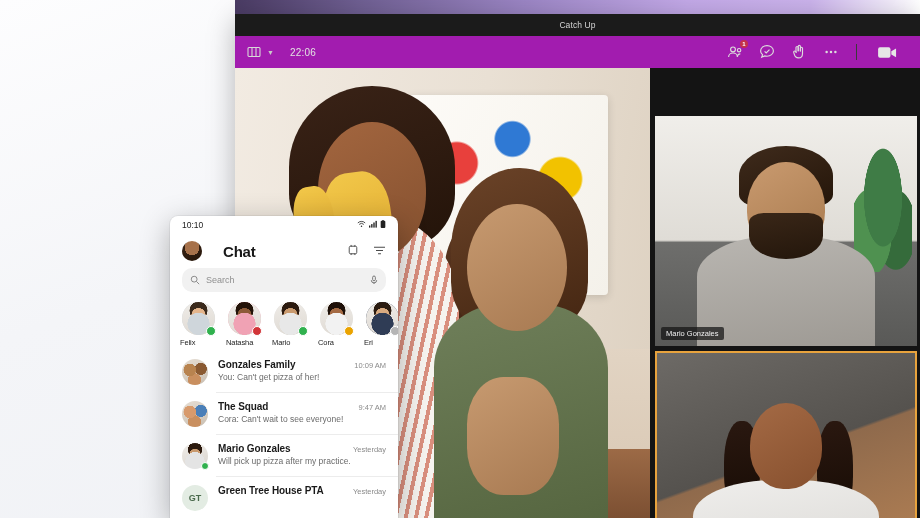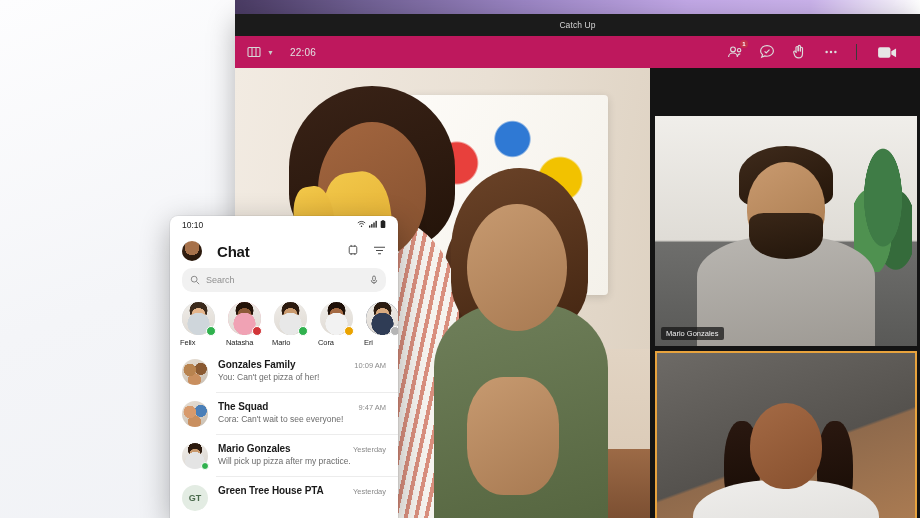--- a/index.html
+++ b/index.html
@@ -30,21 +30,21 @@
   .teams-titlebar {
     position:relative; height:22px; width:100%;
     background:#1b1b1b;
     display:flex; align-items:center; justify-content:center;
   }
   .teams-title {
     color:#d4d4d4; font-size:8.5px; letter-spacing:.1px;
   }
   .teams-toolbar {
     position:relative; height:32px; width:100%;
-    background:#be185d;
+    background:#a21caf;
     display:flex; align-items:center; padding:0 17px 0 12px;gap:28px;
   }
   .tb-left { display:flex; align-items:center; gap:6px; }
   .grid-icon { width:14px; height:14px; display:block; }
   .chev { color:#c9c9c9; font-size:7px; line-height:1; }
   .tb-time { color:#e2e2e2; font-size:10px; margin-left:10px; letter-spacing:.2px; }
   .tb-right { margin-left:auto; display:flex; align-items:center; gap:14px; padding-right:0; }
   .tb-btn { position:relative; width:18px; height:18px; display:flex; align-items:center; justify-content:center; cursor:pointer; }
   .tb-btn svg { display:block; }
   .badge {
@@ -202,21 +202,21 @@
     background:#ffffff; border-radius:8px 8px 0 0;
     box-shadow: 0 8px 30px rgba(0,0,0,.30), 0 0 0 1px rgba(0,0,0,.05);
     overflow:hidden; z-index:20;
   }
   .ph-status {
     height:18px; display:flex; align-items:center; padding:0 12px;
     font-size:8.5px; color:#1a1a1a;
   }
   .ph-status .st-right { margin-left:auto; display:flex; align-items:center; gap:3px; }
   .ph-header {
-    height:34px; display:flex; align-items:center; padding:0 12px; gap:15px;
+    height:34px; display:flex; align-items:center; padding:0 12px; gap:21px;
   }
   .ph-avatar {
     width:20px; height:20px; border-radius:50%;
     background: radial-gradient(circle at 50% 34%, #a6714a 0 44%, transparent 45%),
                 linear-gradient(160deg,#3d2718 0%, #241408 100%);
     flex:none;
   }
   .ph-title { font-size:15px; font-weight:bold; color:#181818; letter-spacing:-.2px; }
   .ph-head-actions { margin-left:auto; display:flex; align-items:center; gap:14px; }
   .ph-search-wrap { padding:0 12px 8px; }

